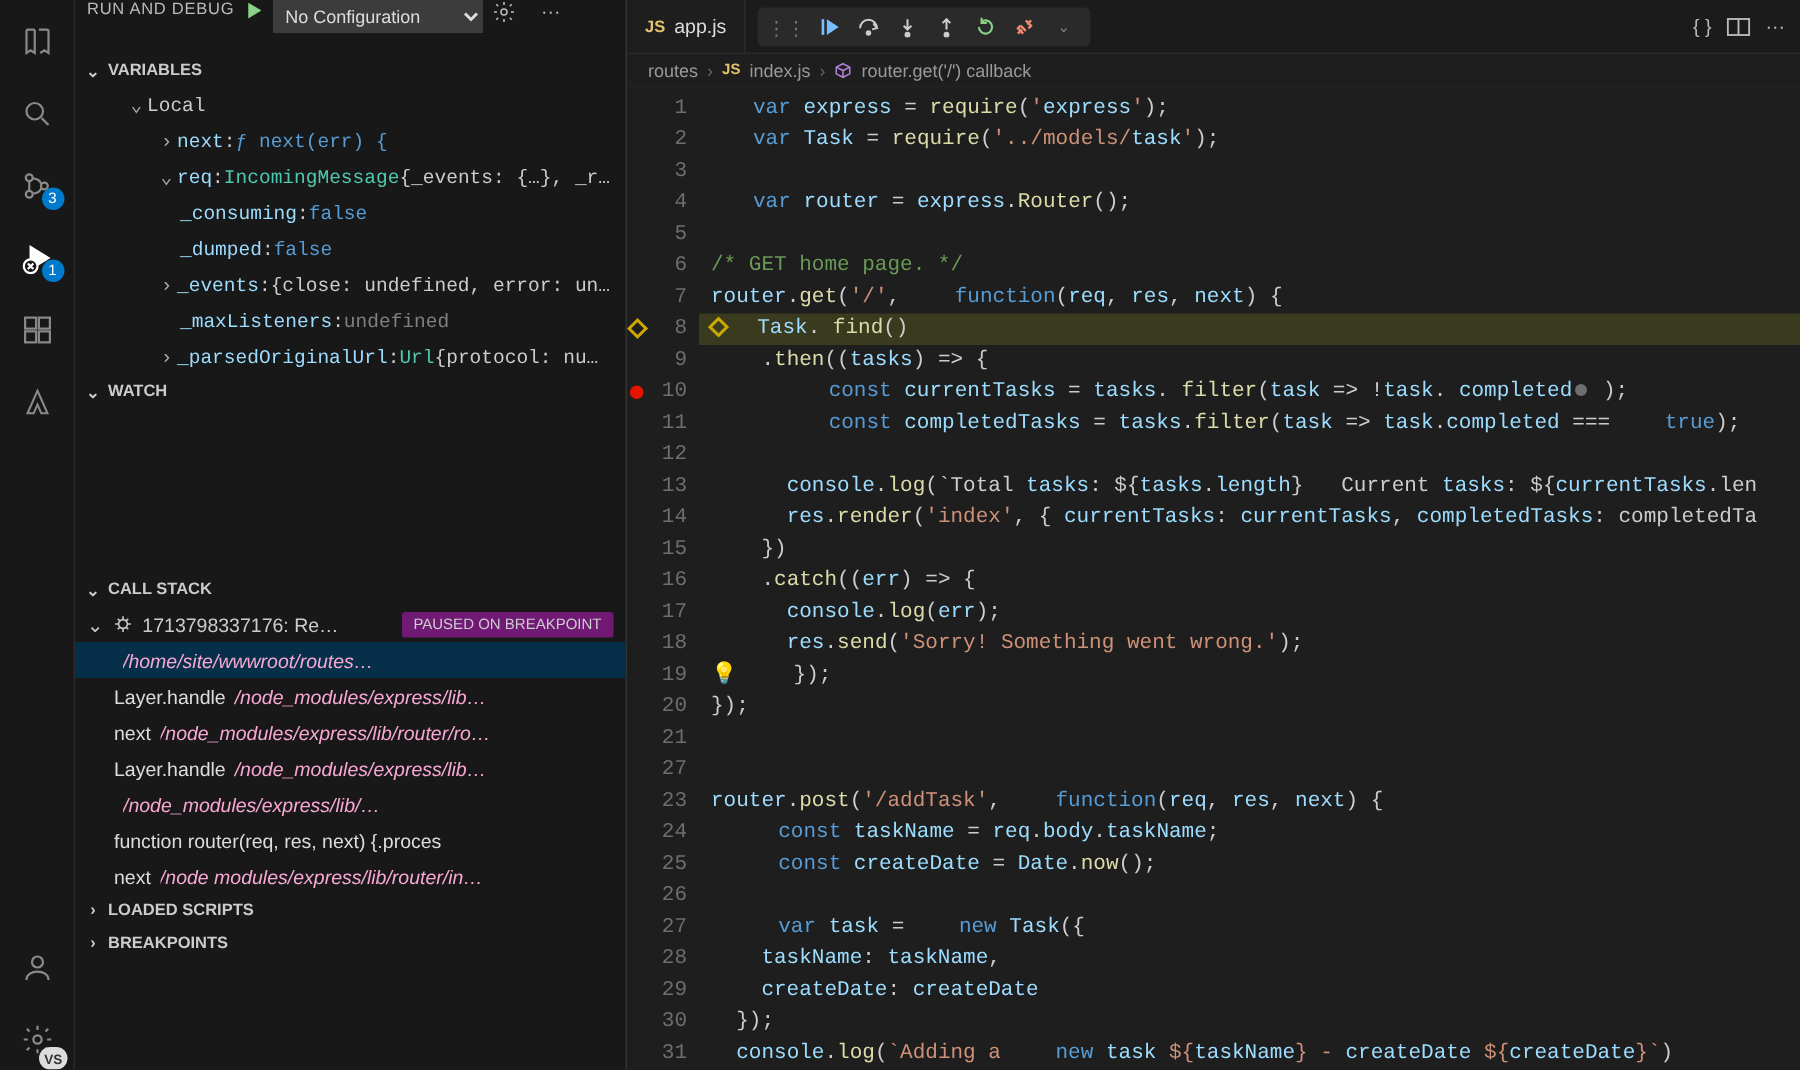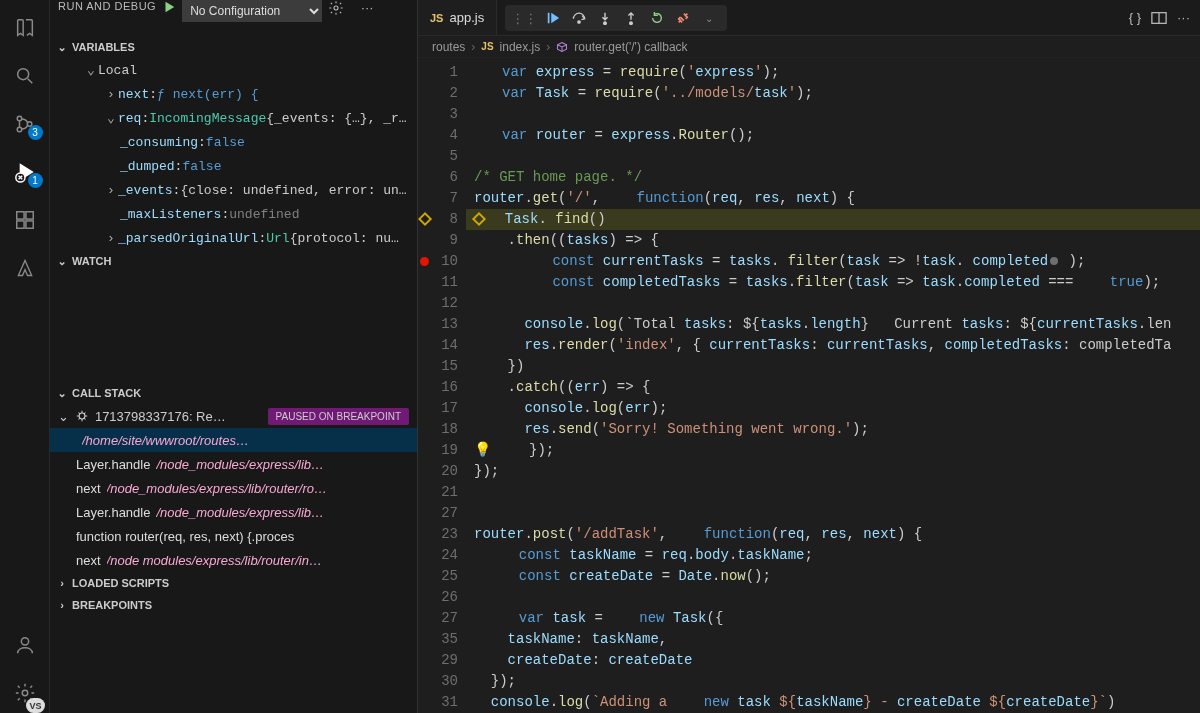--- a/index.html
+++ b/index.html
@@ -235,20 +235,24 @@
         </div>
         <div class="cs-row">
           <span class="cs-fn">next</span> 
           <span class="cs-path">/node_modules/express/lib/router/ro…</span>
         </div>
         <div class="cs-row">
           <span class="cs-fn">Layer.handle</span> 
           <span class="cs-path">/node_modules/express/lib…</span>
         </div>
         <div class="cs-row">
+          <span class="cs-fn"><anonymous></anonymous></span> 
+          <span class="cs-path">/node_modules/express/lib/…</span>
+        </div>
+        <div class="cs-row">
           <span class="cs-fn">function router(req, res, next) {.proces</span> 
           <span class="cs-path"></span>
         </div>
         <div class="cs-row">
           <span class="cs-fn">next</span> 
           <span class="cs-path">/node modules/express/lib/router/in…</span>
         </div>
       </div>
 
     <div class="sb-section-head">
@@ -355,21 +359,21 @@
           <div class="ln">18</div>
           <div class="ln">19</div>
           <div class="ln">20</div>
           <div class="ln">21</div>
           <div class="ln">27</div>
           <div class="ln">23</div>
           <div class="ln">24</div>
           <div class="ln">25</div>
           <div class="ln">26</div>
           <div class="ln">27</div>
-          <div class="ln">35</div>
+          <div class="ln">28</div>
           <div class="ln">29</div>
           <div class="ln">30</div>
           <div class="ln">31</div>
         </div>
       <div class="code" id="code"><div class="line"><span class="t-kw">var</span> <span class="t-id">express</span> = <span class="t-fn">require</span>(<span class="t-str">'<span class="t-id">express</span>'</span>);</div><div class="line"><span class="t-kw">var</span> <span class="t-id">Task</span> = <span class="t-fn">require</span>(<span class="t-str">'../models/<span class="t-id">task</span>'</span>);</div><div class="line"></div><div class="line"><span class="t-kw">var</span> <span class="t-id">router</span> = <span class="t-id">express</span>.<span class="t-fn">Router</span>();</div><div class="line"></div><div class="line"><span class="t-cm">/* GET home page. */</span></div><div class="line"><span class="t-id">router</span>.<span class="t-fn">get</span>(<span class="t-str">'/'</span>, <span class="t-kw">function</span>(<span class="t-id">req</span>, <span class="t-id">res</span>, <span class="t-id">next</span>) {</div><div class="line hl"><span class="cursor-stop"></span>  <span class="t-id">Task</span>. <span class="t-fn">find</span>()</div><div class="line">    .<span class="t-fn">then</span>((<span class="t-id">tasks</span>) =&gt; {</div><div class="line">      <span class="t-kw">const</span> <span class="t-id">currentTasks</span> = <span class="t-id">tasks</span>. <span class="t-fn">filter</span>(<span class="t-id">task</span> =&gt; !<span class="t-id">task</span>. <span class="t-id">completed<span class="inlay grey"></span></span> );</div><div class="line">      <span class="t-kw">const</span> <span class="t-id">completedTasks</span> = <span class="t-id">tasks</span>.<span class="t-fn">filter</span>(<span class="t-id">task</span> =&gt; <span class="t-id">task</span>.<span class="t-id">completed</span> === <span class="t-kw">true</span>);</div><div class="line"></div><div class="line">      <span class="t-id">console</span>.<span class="t-fn">log</span>(`Total <span class="t-id">tasks</span>: ${<span class="t-id">tasks</span>.<span class="t-id">length</span>}   Current <span class="t-id">tasks</span>: ${<span class="t-id">currentTasks</span>.len</div><div class="line">      <span class="t-id">res</span>.<span class="t-fn">render</span>(<span class="t-str">'index'</span>, { <span class="t-id">currentTasks</span>: <span class="t-id">currentTasks</span>, <span class="t-id">completedTasks</span>: completedTa</div><div class="line">    })</div><div class="line">    .<span class="t-fn">catch</span>((<span class="t-id">err</span>) =&gt; {</div><div class="line">      <span class="t-id">console</span>.<span class="t-fn">log</span>(<span class="t-id">err</span>);</div><div class="line">      <span class="t-id">res</span>.<span class="t-fn">send</span>(<span class="t-str">'Sorry! Something went wrong.'</span>);</div><div class="line"><span class="bulb">💡</span>    });</div><div class="line">});</div><div class="line"></div><div class="line"></div><div class="line"><span class="t-id">router</span>.<span class="t-fn">post</span>(<span class="t-str">'/addTask'</span>, <span class="t-kw">function</span>(<span class="t-id">req</span>, <span class="t-id">res</span>, <span class="t-id">next</span>) {</div><div class="line">  <span class="t-kw">const</span> <span class="t-id">taskName</span> = <span class="t-id">req</span>.<span class="t-id">body</span>.<span class="t-id">taskName</span>;</div><div class="line">  <span class="t-kw">const</span> <span class="t-id">createDate</span> = <span class="t-id">Date</span>.<span class="t-fn">now</span>();</div><div class="line"></div><div class="line">  <span class="t-kw">var</span> <span class="t-id">task</span> = <span class="t-kw">new</span> <span class="t-id">Task</span>({</div><div class="line">    <span class="t-id">taskName</span>: <span class="t-id">taskName</span>,</div><div class="line">    <span class="t-id">createDate</span>: <span class="t-id">createDate</span></div><div class="line">  });</div><div class="line">  <span class="t-id">console</span>.<span class="t-fn">log</span>(<span class="t-str">`Adding a <span class="t-kw">new</span> <span class="t-id">task</span> ${<span class="t-id">taskName</span>} - <span class="t-id">createDate</span> ${<span class="t-id">createDate</span>}`</span>)</div></div>
     </div>
   </div>
 </div>
 
 </body></html>

